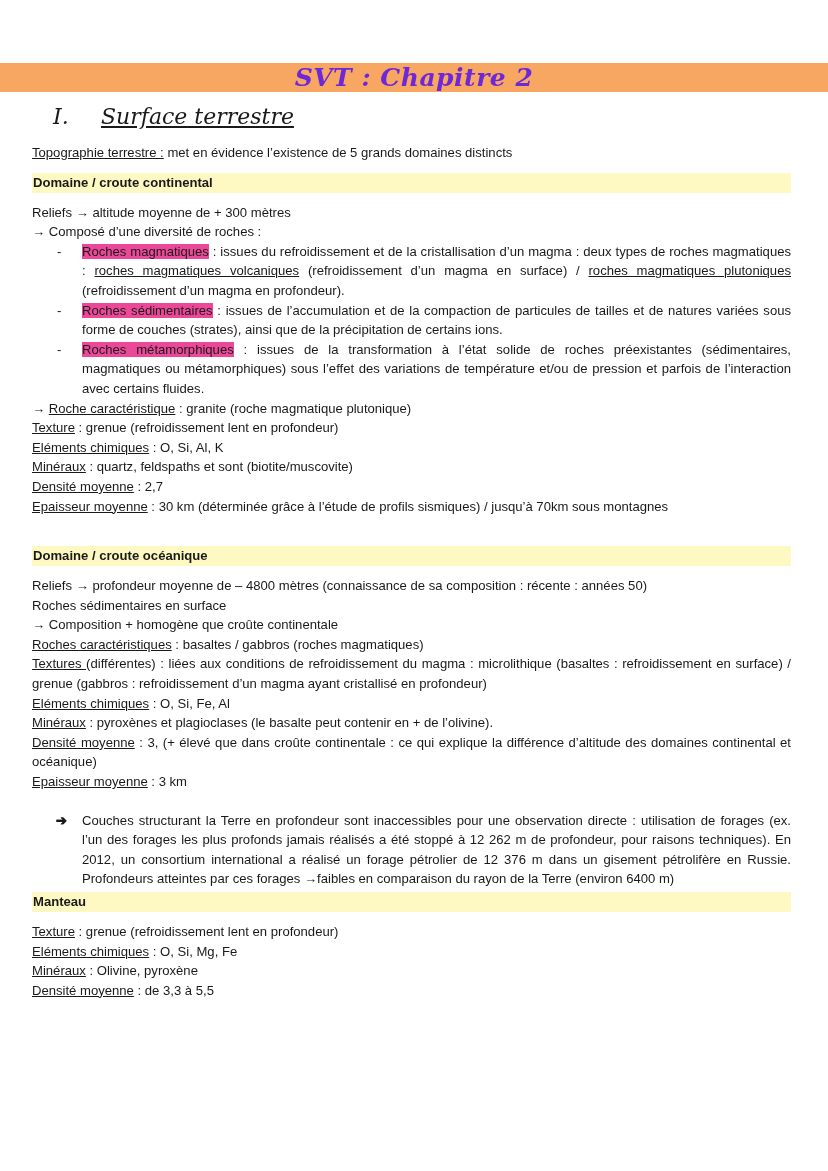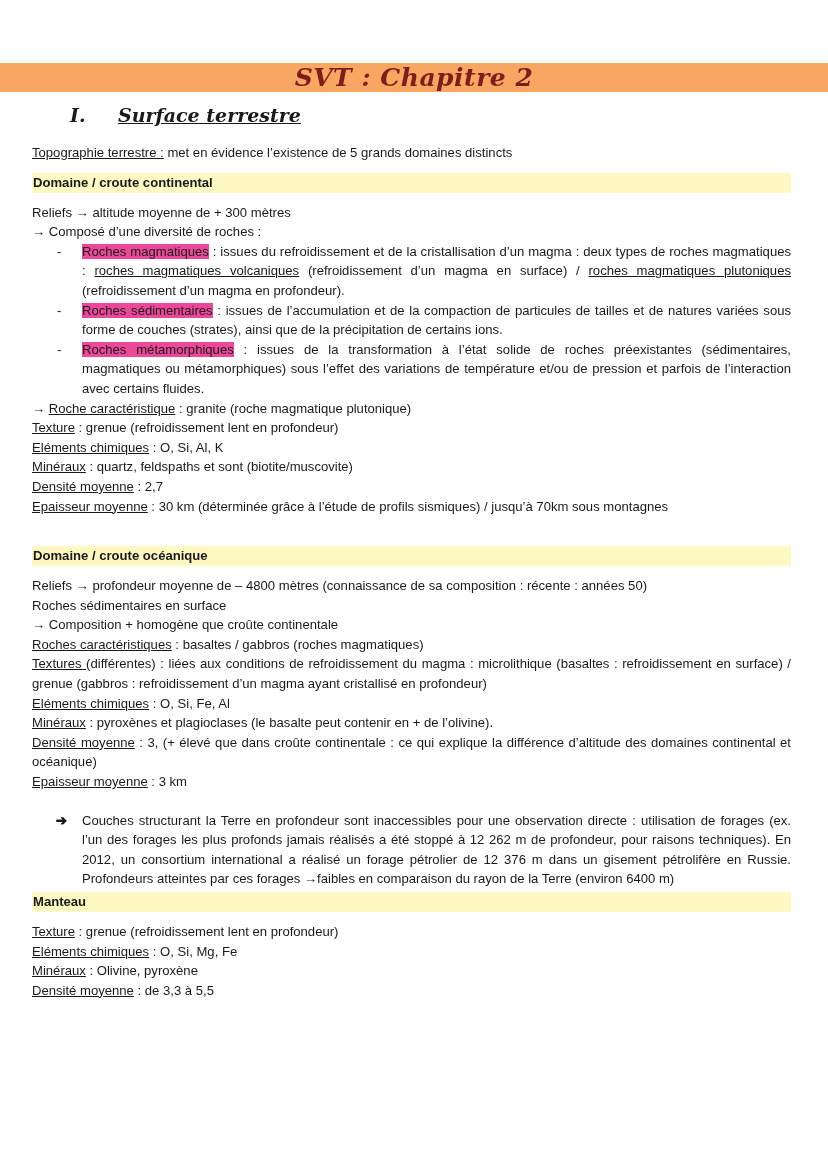--- a/index.html
+++ b/index.html
@@ -1,23 +1,23 @@
 <!DOCTYPE html>
 <html><head>
   <meta charset="utf-8">
   <style>
     html, body { margin: 0; padding: 0; background: #ffffff; }
     body { width: 828px; height: 1171px; position: relative; overflow: hidden;
            font-family: "Liberation Sans", sans-serif; color: #1a1a1a; }
     .banner { position: absolute; left: 0; top: 63px; width: 828px; height: 29px;
               background: #F8A763; text-align: center; }
     .banner-title { font-family: "DejaVu Serif", serif; font-size: 25px; font-weight: bold;
-                    line-height: 29px; color: #7f1d1d; letter-spacing: 0.5px; font-style: italic; }
-    .section-h { position: absolute; left: 70px; top: 104px; font-family: "DejaVu Serif", serif;
-                 font-size: 19px; font-style: italic; font-weight: bold; }
+                    line-height: 29px; color: #6d28d9; letter-spacing: 0.5px; font-style: italic; }
+    .section-h { position: absolute; left: 53px; top: 104px; font-family: "DejaVu Serif", serif;
+                 font-size: 22px; font-style: italic; font-weight: normal; }
     .section-h .num { display: inline-block; width: 48px; }
     .section-h .txt { text-decoration: underline; }
     .content { position: absolute; left: 32px; top: 143px; width: 759px; font-size: 13.1px; line-height: 19.6px; }
     .line { margin: 0; }
     .u { text-decoration: underline; }
     .bar { background: #fef9c3; font-weight: bold; height: 20px; line-height: 20px; padding-left: 1px; margin: 0; }
     .hl { background: #ec4899; margin-top: 40px; }
     .dash-item { position: relative; padding-left: 50px; text-align: justify; }
     .dash-item .dash { position: absolute; left: 25px; top: 0; }
     .arrow-item { position: relative; padding-left: 50px; text-align: justify; }

